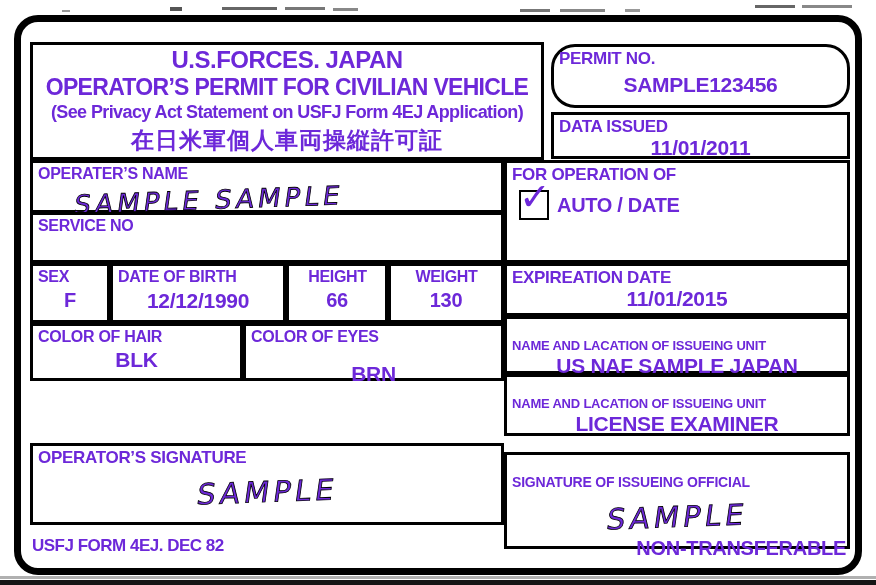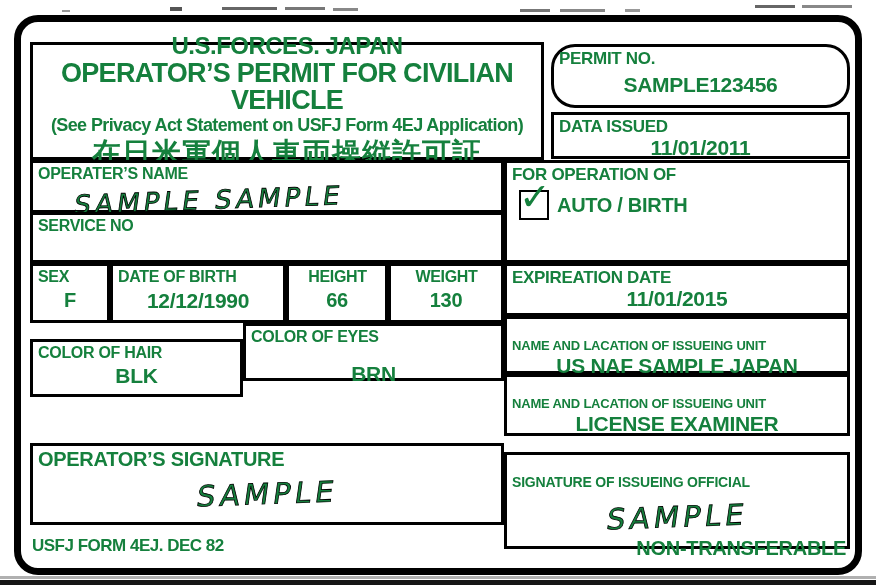--- a/index.html
+++ b/index.html
@@ -1,18 +1,18 @@
 <!DOCTYPE html>
 <html><head>
 <meta charset="utf-8">
 <style>
   html,body { margin:0; padding:0; background:#ffffff; }
   .page {
     position:relative; width:876px; height:585px; background:#ffffff;
-    font-family:"Liberation Sans","DejaVu Sans",sans-serif; color:#15803d;
+    font-family:"Liberation Sans","DejaVu Sans",sans-serif; color:#6d28d9;
     overflow:hidden;
   }
   .noise { position:absolute; background:#888; }
   .card {
     position:absolute; left:14px; top:15px; width:848px; height:560px;
     border:7px solid #000; border-radius:24px; box-sizing:border-box; background:#fff;
   }
   .cell {
     position:absolute; border:3px solid #000; box-sizing:border-box; background:#fff;
     display:flex; flex-direction:column;
@@ -28,23 +28,23 @@
     font-weight:bold; font-size:21px; letter-spacing:-0.3px; padding-bottom:4px;
   }
   .val-left { justify-content:flex-start; padding-left:42px; }
   .handwrite {
     font-family:"DejaVu Sans",sans-serif; font-weight:normal; font-size:29px;
     letter-spacing:4px; transform:skewX(-10deg) rotate(-2deg);
     -webkit-text-stroke:0.8px #000;
   }
   .title-box { align-items:center; justify-content:center; text-align:center; }
   .t1 { font-weight:bold; font-size:24px; line-height:28px; letter-spacing:-0.5px; }
-  .t2 { font-weight:bold; font-size:27px; line-height:27px; letter-spacing:-0.7px; }
+  .t2 { font-weight:bold; font-size:23px; line-height:27px; letter-spacing:-0.7px; }
   .t3 { font-weight:bold; font-size:18px; line-height:22px; letter-spacing:-0.6px; }
-  .t4 { font-weight:bold; font-size:29px; line-height:34px; letter-spacing:1px; }
+  .t4 { font-weight:bold; font-size:23px; line-height:34px; letter-spacing:1px; }
   .op-row { display:flex; align-items:center; padding:6px 0 0 12px; }
   .checkbox {
     position:relative; width:30px; height:30px; border:2px solid #000;
     box-sizing:border-box; margin-right:8px; flex:none;
   }
   .checkbox .mark {
     position:absolute; left:-2px; top:-14px; font-size:38px; font-weight:bold;
     line-height:1; font-family:"DejaVu Sans",sans-serif;
   }
   .op-label { font-weight:bold; font-size:20px; letter-spacing:-0.3px; }
@@ -102,21 +102,21 @@
     <div class="lbl">SERVICE NO</div>
     <div class="val"></div>
   </div>
 
   <div class="cell" style="left:504px;top:160px;width:346px;height:103px;">
     <div class="lbl" style="font-size:17px;">FOR OPERATION OF</div>
     <div class="op-row">
       <span class="checkbox">
         <span class="mark">✓</span>
       </span>
-      <span class="op-label">AUTO / BIRTH</span>
+      <span class="op-label">AUTO / DATE</span>
     </div>
   </div>
 
   <div class="cell" style="left:30px;top:263px;width:80px;height:60px;">
     <div class="lbl">SEX</div>
     <div class="val" style="font-size:20px;">F</div>
   </div>
   <div class="cell" style="left:110px;top:263px;width:176px;height:60px;justify-content:flex-end;">
     <div class="lbl">DATE OF BIRTH</div>
     <div class="val">12/12/1990</div>
@@ -128,42 +128,42 @@
   <div class="cell" style="left:388px;top:263px;width:116px;height:60px;">
     <div class="lbl lbl-center">WEIGHT</div>
     <div class="val" style="font-size:20px;">130</div>
   </div>
 
   <div class="cell" style="left:504px;top:263px;width:346px;height:53px;">
     <div class="lbl" style="font-size:17px;">EXPIREATION DATE</div>
     <div class="val" style="padding-bottom:2px;">11/01/2015</div>
   </div>
 
-  <div class="cell" style="left:30px;top:323px;width:213px;height:58px;margin-top:16px;">
+  <div class="cell" style="left:30px;top:323px;width:213px;height:58px;">
     <div class="lbl">COLOR OF HAIR</div>
     <div class="val">BLK</div>
   </div>
   <div class="cell" style="left:243px;top:323px;width:261px;height:58px;gap:16px;">
     <div class="lbl">COLOR OF EYES</div>
     <div class="val">BRN</div>
   </div>
 
   <div class="cell" style="left:504px;top:316px;width:346px;height:58px;">
     <div class="lbl lbl-sm">NAME AND LACATION OF ISSUEING UNIT</div>
     <div class="val">US NAF SAMPLE JAPAN</div>
   </div>
 
 
   <div class="cell" style="left:504px;top:374px;width:346px;height:62px;">
     <div class="lbl lbl-sm">NAME AND LACATION OF ISSUEING UNIT</div>
     <div class="val">LICENSE EXAMINER</div>
   </div>
 
   <div class="cell" style="left:30px;top:443px;width:474px;height:82px;">
-    <div class="lbl" style="font-size:20px;">OPERATOR’S SIGNATURE</div>
+    <div class="lbl" style="font-size:17px;">OPERATOR’S SIGNATURE</div>
     <div class="val handwrite">SAMPLE</div>
   </div>
 
   <div class="cell" style="left:504px;top:452px;width:346px;height:97px;">
     <div class="lbl lbl-sm" style="font-size:14px;">SIGNATURE OF ISSUEING OFFICIAL</div>
     <div class="val handwrite">SAMPLE</div>
   </div>
 
   <div class="footer-left">USFJ FORM 4EJ. DEC 82</div>
   <div class="footer-right">NON-TRANSFERABLE</div>

